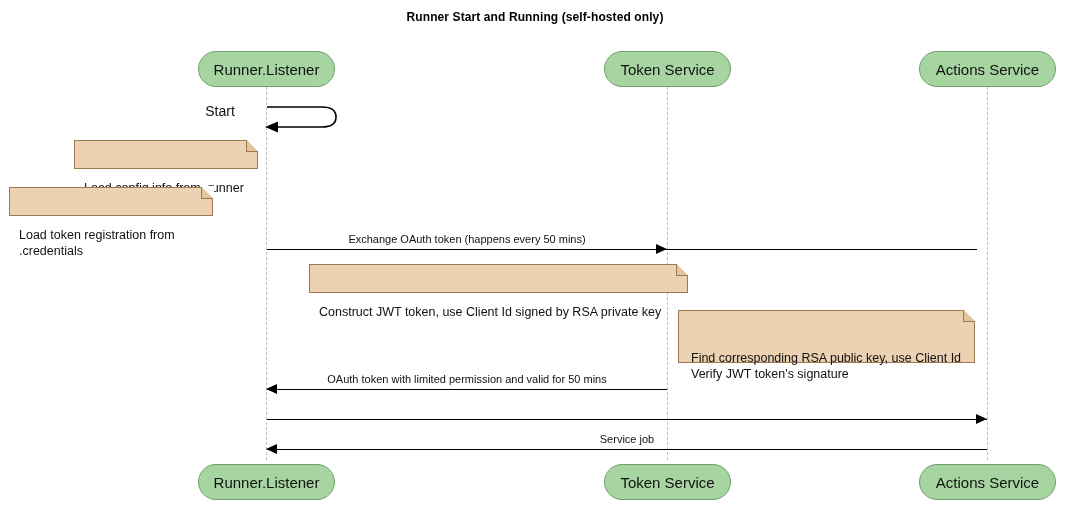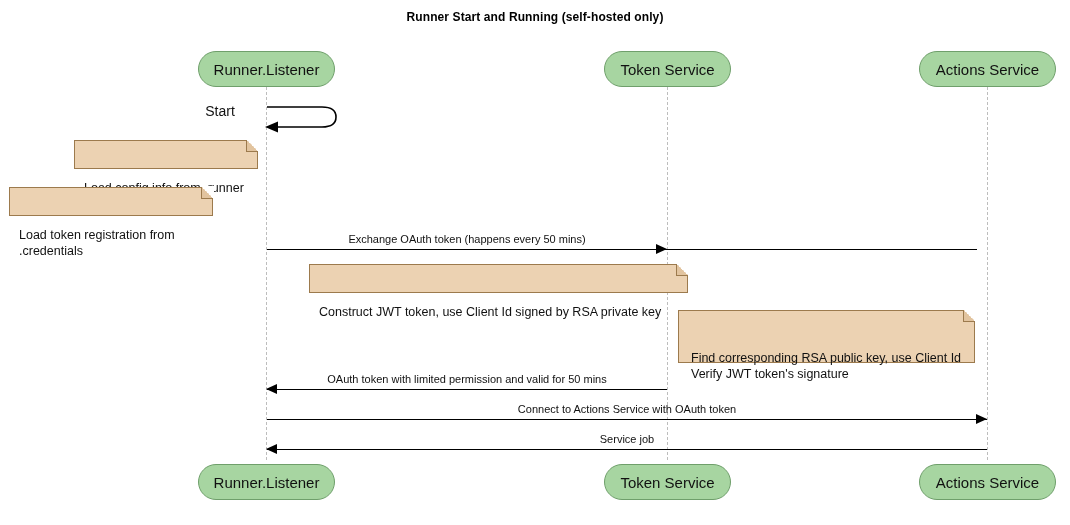--- a/index.html
+++ b/index.html
@@ -187,21 +187,20 @@
   <div class="note" style="left:678px; top:310px; width:297px; height:53px;padding-left:12px;">
     <span class="fold"></span>
     <span class="note-text">Find corresponding RSA public key, use Client Id
 Verify JWT token's signature</span>
   </div>
 
   <div class="msg-label" style="left:267px; top:373px; width:400px;text-align:center;">OAuth token with limited permission and valid for 50 mins</div>
   <div class="msg-line" style="left:267px; top:389px; width:400px;"></div>
   <div class="arrowhead left" style="left:266px; top:384px;"></div>
 
-  <div class="msg-label" style="left:267px; top:403px; width:720px;">Connect to Actions Service with OAuth token</div>
   <div class="msg-line" style="left:267px; top:419px; width:720px;"></div>
   <div class="arrowhead right" style="left:976px; top:414px;"></div>
 
   <div class="msg-label" style="left:267px; top:433px; width:720px;">Service job</div>
   <div class="msg-line" style="left:267px; top:449px; width:720px;"></div>
   <div class="arrowhead left" style="left:266px; top:444px;"></div>
 
   <div class="participant" style="left:198px; top:464px; width:137px;">
     <span class="participant-label">Runner.Listener</span>
   </div>

